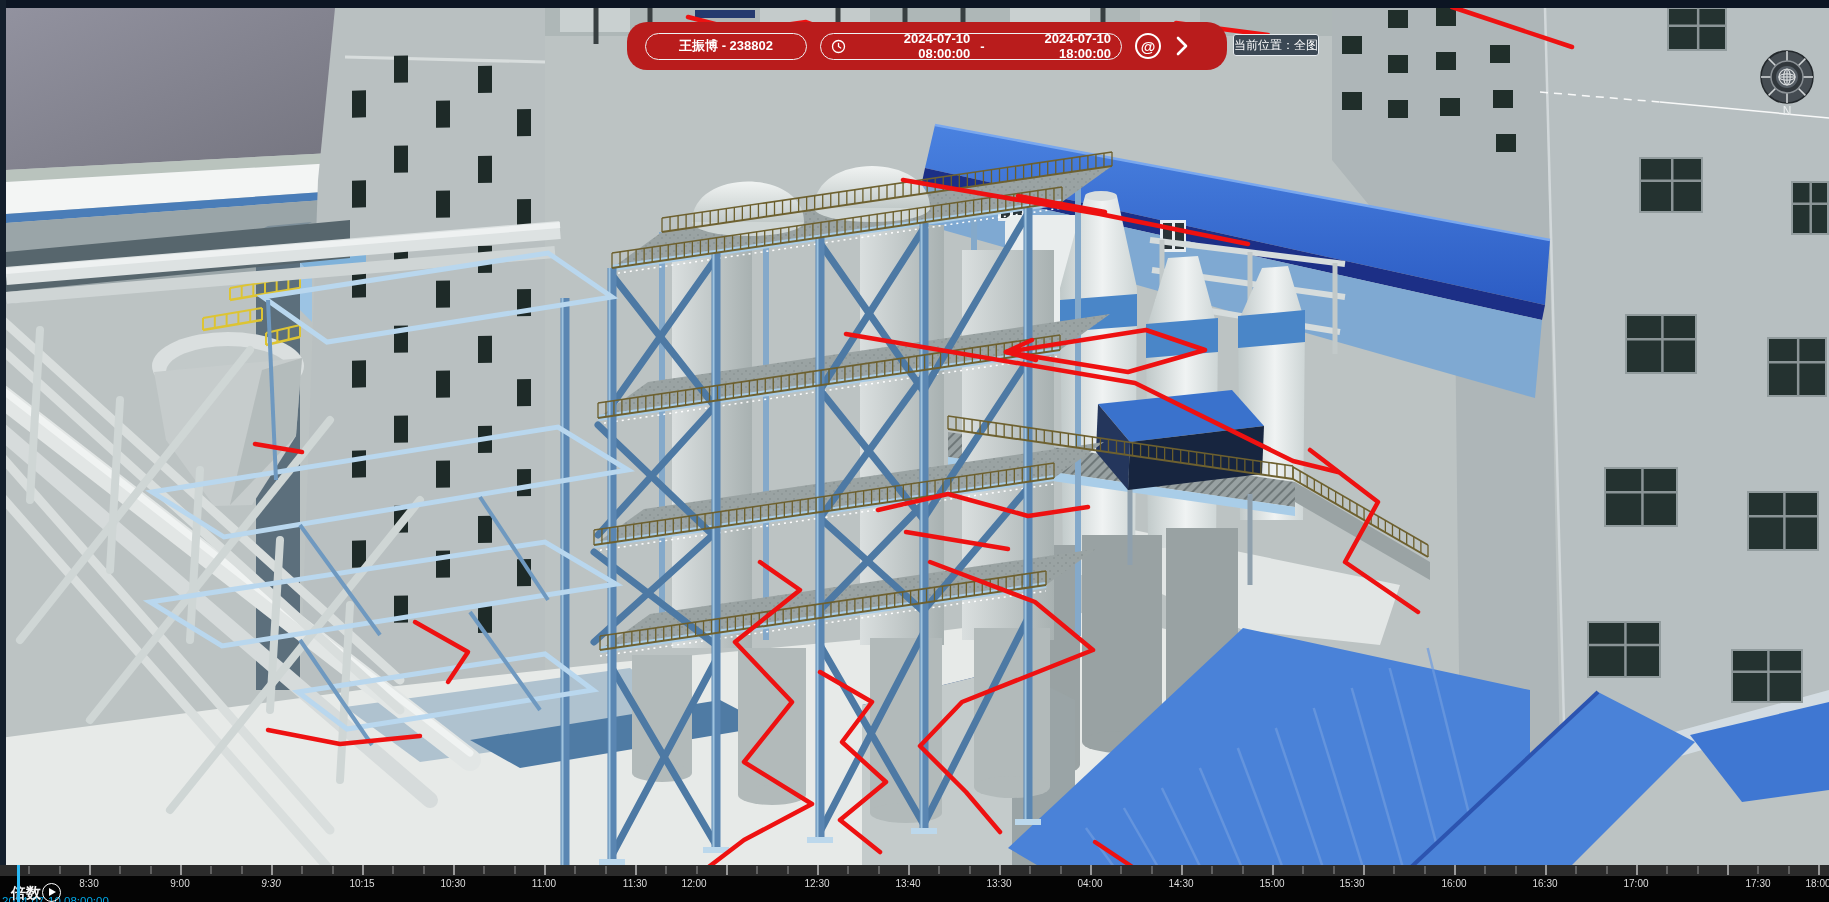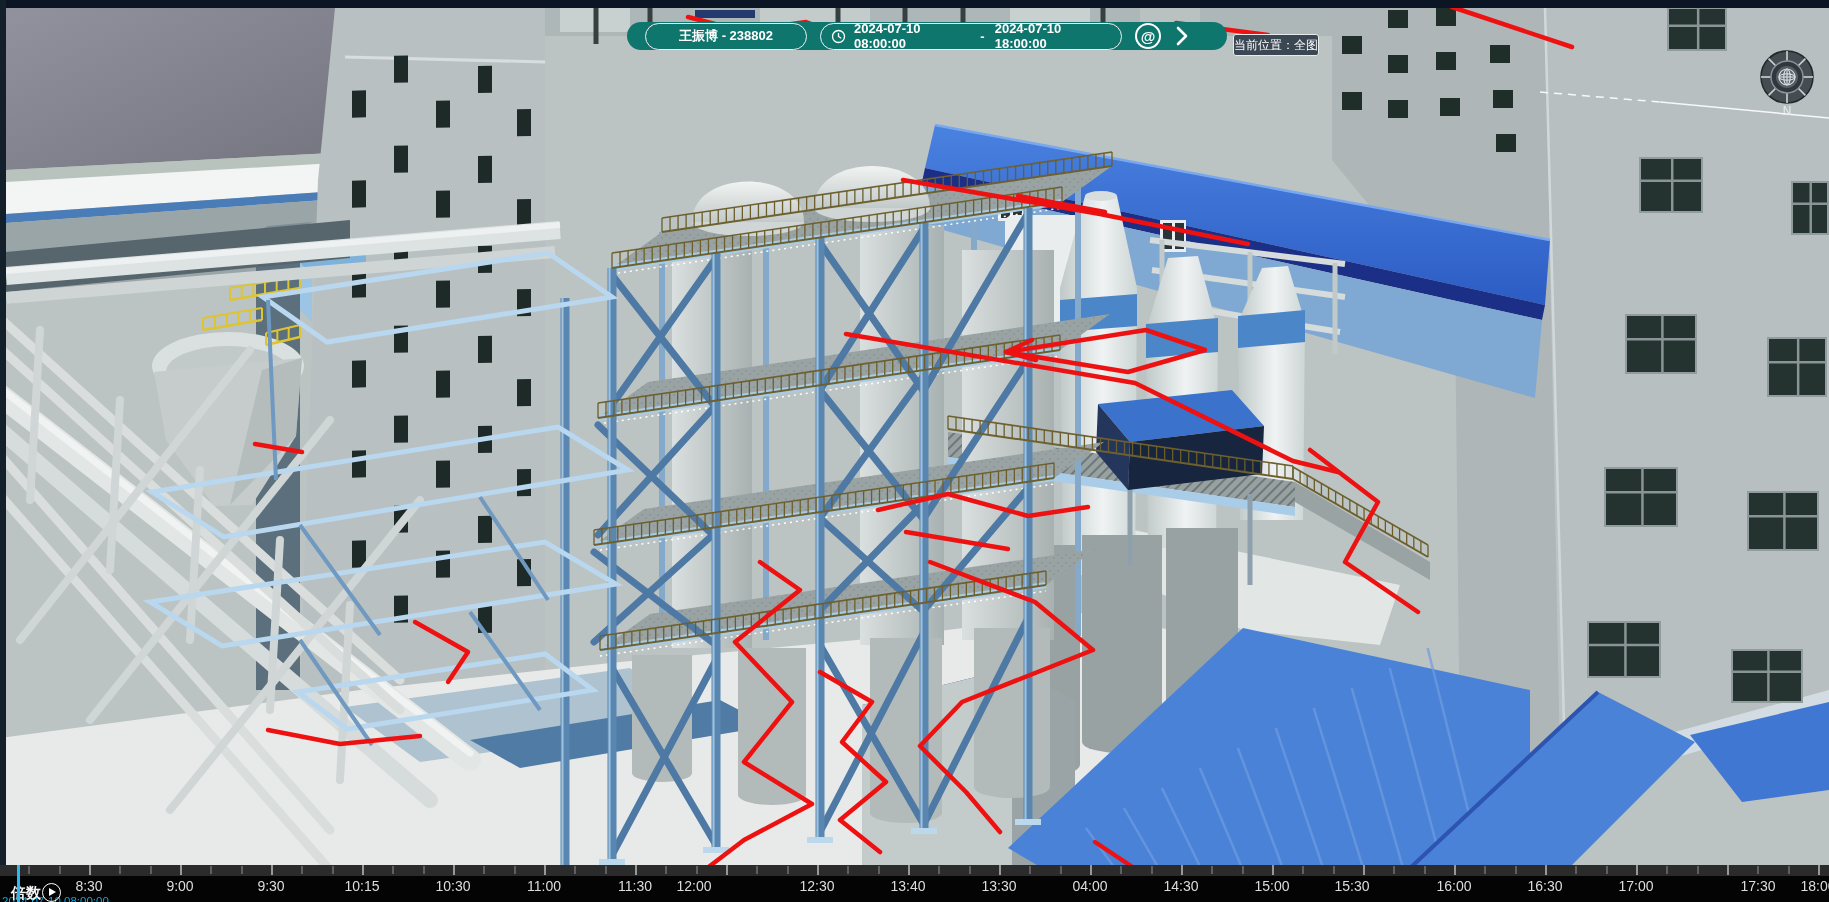--- a/index.html
+++ b/index.html
@@ -1,22 +1,22 @@
 <!DOCTYPE html>
 <html><head>
 <meta charset="utf-8">
 <style>
   html,body{margin:0;padding:0;background:#222;}
   #app{position:relative;width:1829px;height:902px;overflow:hidden;background:#bcc3c3;
        font-family:"Liberation Sans",sans-serif;}
   #scene{position:absolute;left:0;top:0;width:1829px;height:902px;display:block;}
 
   
-  .topbar{position:absolute;left:627px;top:22px;width:600px;height:28px;background:#0f766e;
-          border-radius:20px;display:flex;align-items:center;padding:0;box-sizing:border-box;z-index:30;}
+  .topbar{position:absolute;left:627px;top:22px;width:600px;height:48px;background:#b91c1c;
+          border-radius:20px;display:flex;align-items:center;padding:0;box-sizing:border-box;z-index:30;text-align:right;}
   .pill{height:27px;border:1.5px solid #eef2f4;border-radius:14px;display:flex;align-items:center;
         justify-content:center;color:#fff;font-size:13px;font-weight:600;box-sizing:border-box;}
   .pill.person{width:162px;margin-left:18px;}
   .pill.daterange{width:302px;margin-left:13px;padding:0 10px;gap:8px;}
   .clock{width:15px;height:15px;flex:0 0 auto;}
   .sep{margin:0 2px;}
   .atbtn{width:26px;height:26px;border:2px solid #fff;border-radius:50%;margin-left:13px;
          display:flex;align-items:center;justify-content:center;color:#fff;font-size:15px;
          font-weight:700;box-sizing:border-box;}
   .nextbtn{width:22px;height:22px;margin-left:10px;display:flex;align-items:center;justify-content:center;}
@@ -26,21 +26,21 @@
 
   
   #compass{position:absolute;left:1753px;top:43px;z-index:25;}
 
   
   #timeline{position:absolute;left:0;bottom:0;width:1829px;height:37px;background:#040404;
             overflow:hidden;z-index:40;}
   #ruler{position:absolute;left:0;top:0;width:1829px;height:11px;background:#2b2b2b;}
   .tick{position:absolute;top:1px;width:2px;height:8px;background:#5f5f5f;}
   .tick.major{background:#989898;height:10px;top:0;}
-  .tlabel{position:absolute;top:13px;transform:translateX(-50%);font-size:14px;color:#dddddd;white-space:nowrap;}
+  .tlabel{position:absolute;top:13px;transform:translateX(-50%);font-size:10px;color:#dddddd;white-space:nowrap;}
   #playhead{position:absolute;left:17px;top:0;width:3px;height:37px;background:#2ab9f5;z-index:5;}
   #current-time{position:absolute;left:2px;top:30px;font-size:11.5px;color:#00a8e8;white-space:nowrap;z-index:2;}
   #speed-label{position:absolute;left:11px;top:19px;font-size:15px;font-weight:700;color:#f5f5f5;z-index:3;}
   #play-btn{position:absolute;left:42px;top:18px;width:19px;height:19px;border:1.6px solid #fff;
             border-radius:50%;box-sizing:border-box;z-index:3;}
   #play-btn .tri{position:absolute;left:6px;top:3.5px;width:0;height:0;border-left:7px solid #fff;
             border-top:4.5px solid transparent;border-bottom:4.5px solid transparent;}
 </style>
 </head>
 <body>
@@ -969,21 +969,21 @@
         <div class="tick" style="left: 1666.3px;"></div>
         <div class="tick" style="left: 1696.7px;"></div>
         <div class="tick major" style="left: 1727px;"></div>
         <div class="tick" style="left: 1757.3px;"></div>
         <div class="tick" style="left: 1787.7px;"></div>
         <div class="tick major" style="left: 1818px;"></div>
       </div>
   <div id="labels">
         <span class="tlabel" style="left: 89px;">8:30</span>
         <span class="tlabel" style="left: 180px;">9:00</span>
-        <span class="tlabel" style="left: 271px;">9:30</span>
+        <span class="tlabel" style="left: 271px; font-style: italic;">9:30</span>
         <span class="tlabel" style="left: 362px;">10:15</span>
         <span class="tlabel" style="left: 453px;">10:30</span>
         <span class="tlabel" style="left: 544px;">11:00</span>
         <span class="tlabel" style="left: 635px;">11:30</span>
         <span class="tlabel" style="left: 694px;">12:00</span>
         <span class="tlabel" style="left: 817px;">12:30</span>
         <span class="tlabel" style="left: 908px;">13:40</span>
         <span class="tlabel" style="left: 999px;">13:30</span>
         <span class="tlabel" style="left: 1090px;">04:00</span>
         <span class="tlabel" style="left: 1181px;">14:30</span>

